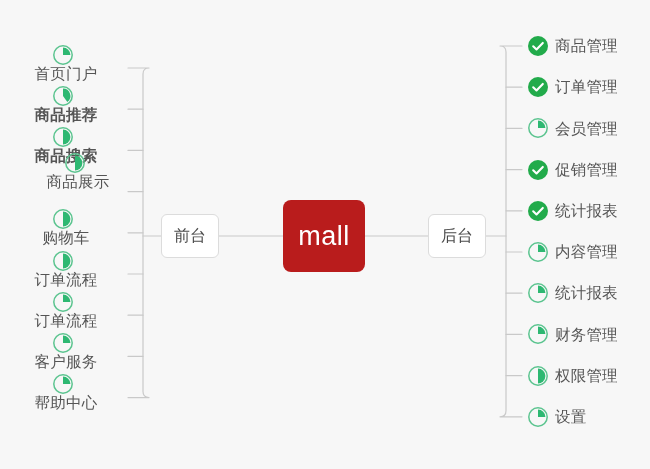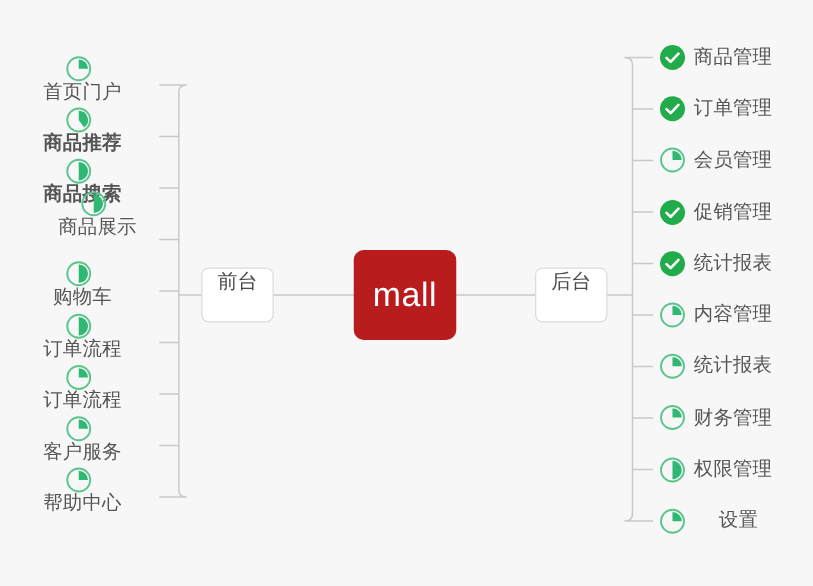--- a/index.html
+++ b/index.html
@@ -56,20 +56,21 @@
     display: block;
   }
 
   
   .branch-box {
     position: absolute;
     background: #ffffff;
     border: 1px solid #dcdcdc;
     border-radius: 6px;
     display: flex;
+    align-items: center;
     justify-content: center;
     font-size: 16px;
     color: #4a4a4a;
     box-sizing: border-box;
   }
 
   
   .root-node {
     position: absolute;
     background: #4cb98a;
@@ -275,21 +276,21 @@
       </div>
       <div class="leaf right" style="top: 362.6px; left: 527px;">
         <span>
           <svg class="status-icon" viewBox="0 0 22 22" xmlns="http://www.w3.org/2000/svg">
       <circle cx="11" cy="11" r="9.2" fill="none" stroke="#5bc48f" stroke-width="1.5"></circle>
       <path d="M 11 11 L 11 3.5999999999999996 A 7.4 7.4 0 0 1 11.00 18.40 Z" fill="#2eb872"></path>
     </svg>
         </span>
         <span class="leaf-label" style="color: rgb(85, 85, 85);">权限管理</span>
       </div>
-      <div class="leaf right" style="top: 403.8px; left: 527px; gap: 20px;">
+      <div class="leaf right" style="top: 403.8px; left: 527px;">
         <span>
           <svg class="status-icon" viewBox="0 0 22 22" xmlns="http://www.w3.org/2000/svg">
       <circle cx="11" cy="11" r="9.2" fill="none" stroke="#5bc48f" stroke-width="1.5"></circle>
       <path d="M 11 11 L 11 3.5999999999999996 A 7.4 7.4 0 0 1 18.40 11.00 Z" fill="#2eb872"></path>
     </svg>
         </span>
         <span class="leaf-label" style="color: rgb(85, 85, 85);">设置</span>
       </div>
     </div>
 

